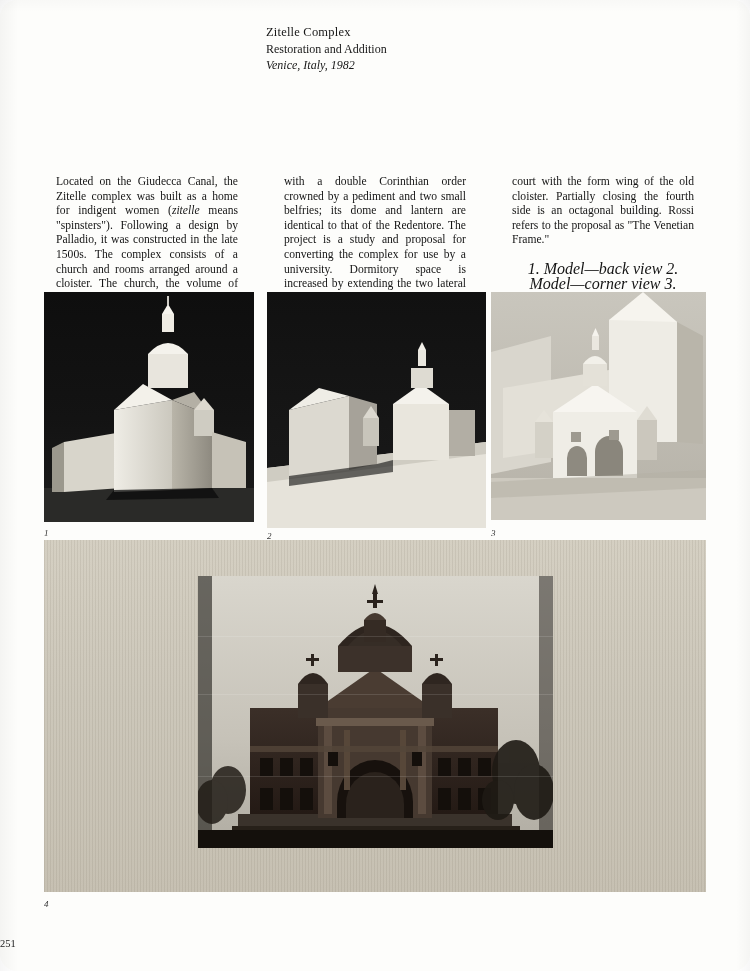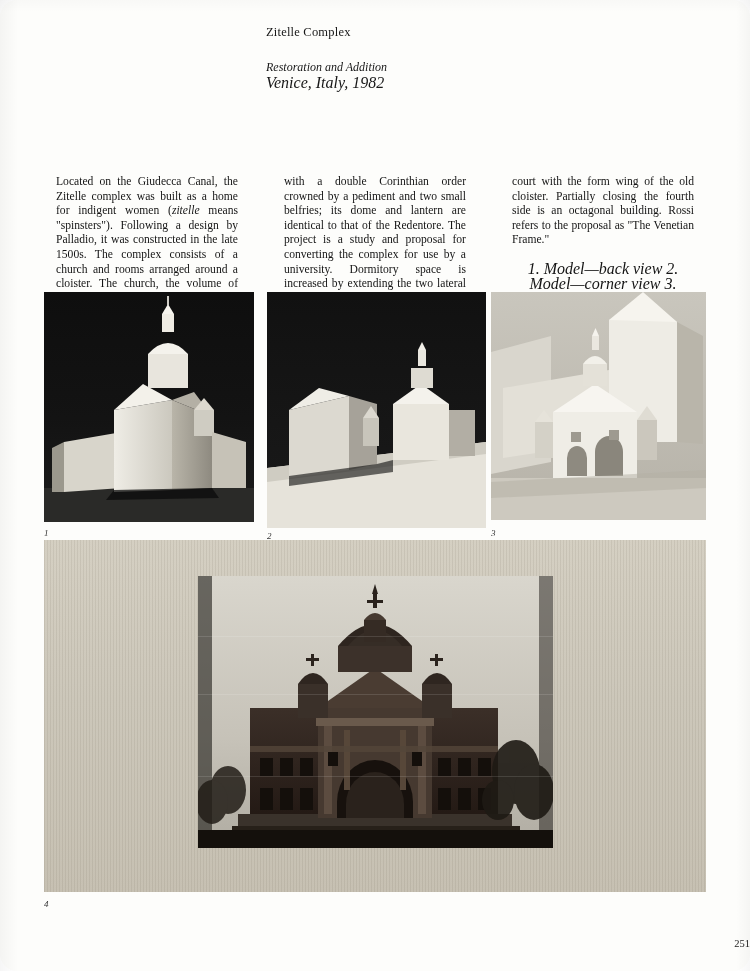--- a/index.html
+++ b/index.html
@@ -41,27 +41,25 @@
     width: 300px;
   }
   .heading .title {
     font-size: 12.5px;
     letter-spacing: 0.2px;
     line-height: 17px;
     color: #171717;
   }
   .heading .subtitle {
     font-size: 12px;
-    font-style: italic;
     line-height: 16px;
     color: #171717;
-    margin-top: 18px;
   }
   .heading .place {
-    font-size: 16px;
+    font-size: 12px;
     font-style: italic;
     line-height: 16px;
     color: #171717;
   }
 
   
   .columns {
     position: absolute;
     left: 44px;
     top: 163px;
@@ -141,21 +139,21 @@
     height: 272px;
     overflow: hidden;
     background: #1b1b1b;
   }
 
   .pagenum {
     position: absolute;
     left: 0;
     top: 938px;
     width: 750px;
-    text-align: right;
+    text-align: left;
     font-size: 10.5px;
     color: #222;
   }
 
   svg { display: block; }
 </style>
 </head>
 <body>
 
 <div class="page">

